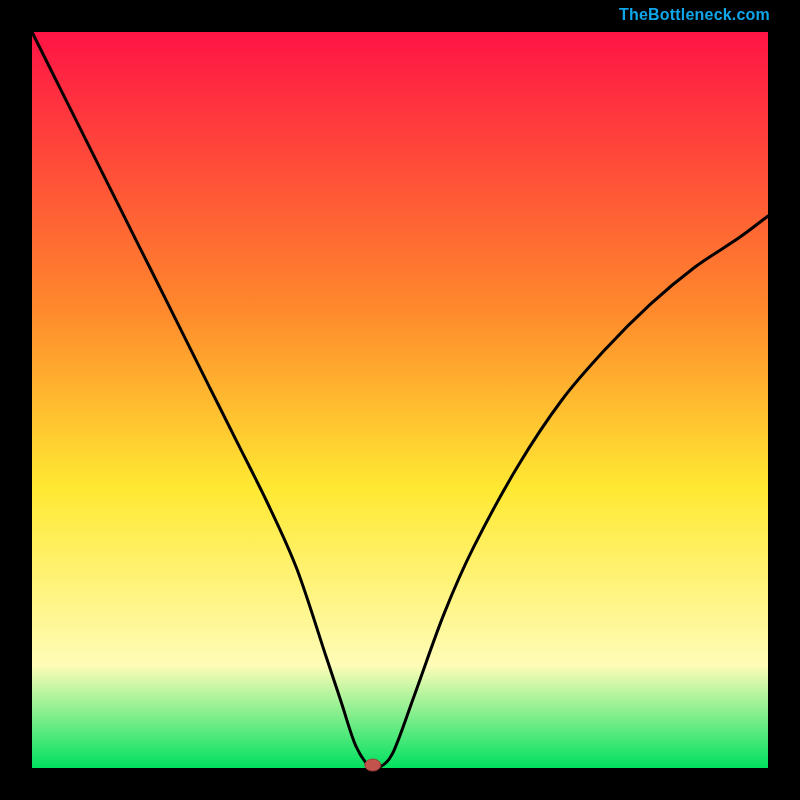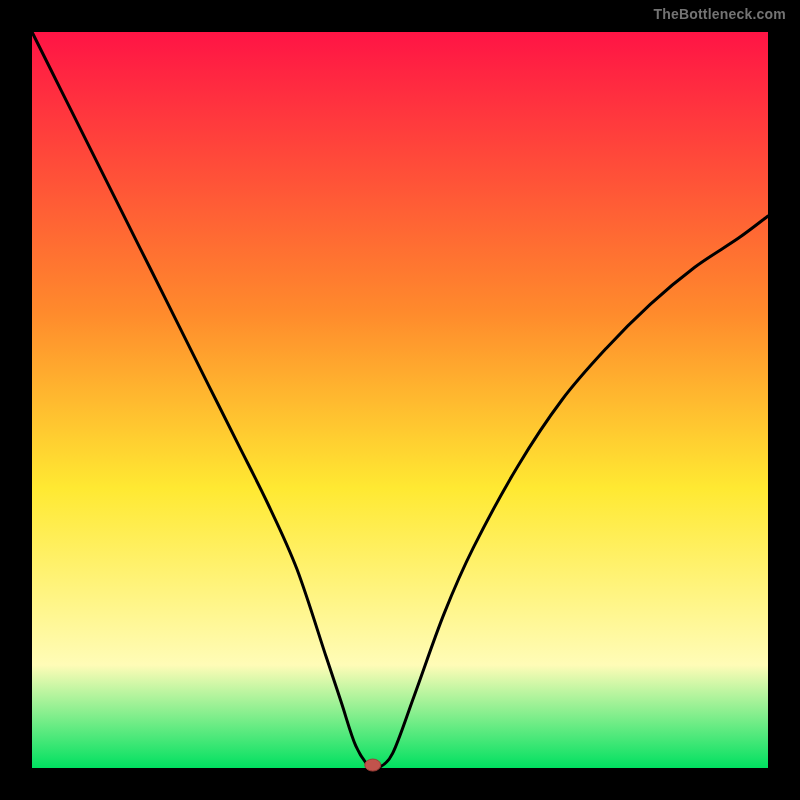--- a/index.html
+++ b/index.html
@@ -13,23 +13,23 @@
   }
   .frame {
     position: relative;
     width: 800px;
     height: 800px;
     background: #000;
   }
   .watermark {
     position: absolute;
     top: 6px;
-    right: 14px;
-    color: #737373;
-    font-size: 14px;
+    right: 30px;
+    color: #0ea5e9;
+    font-size: 16px;
     font-weight: 600;
     letter-spacing: 0.2px;
     z-index: 5;
   }
   svg {
     position: absolute;
     top: 0;
     left: 0;
   }
 </style>

